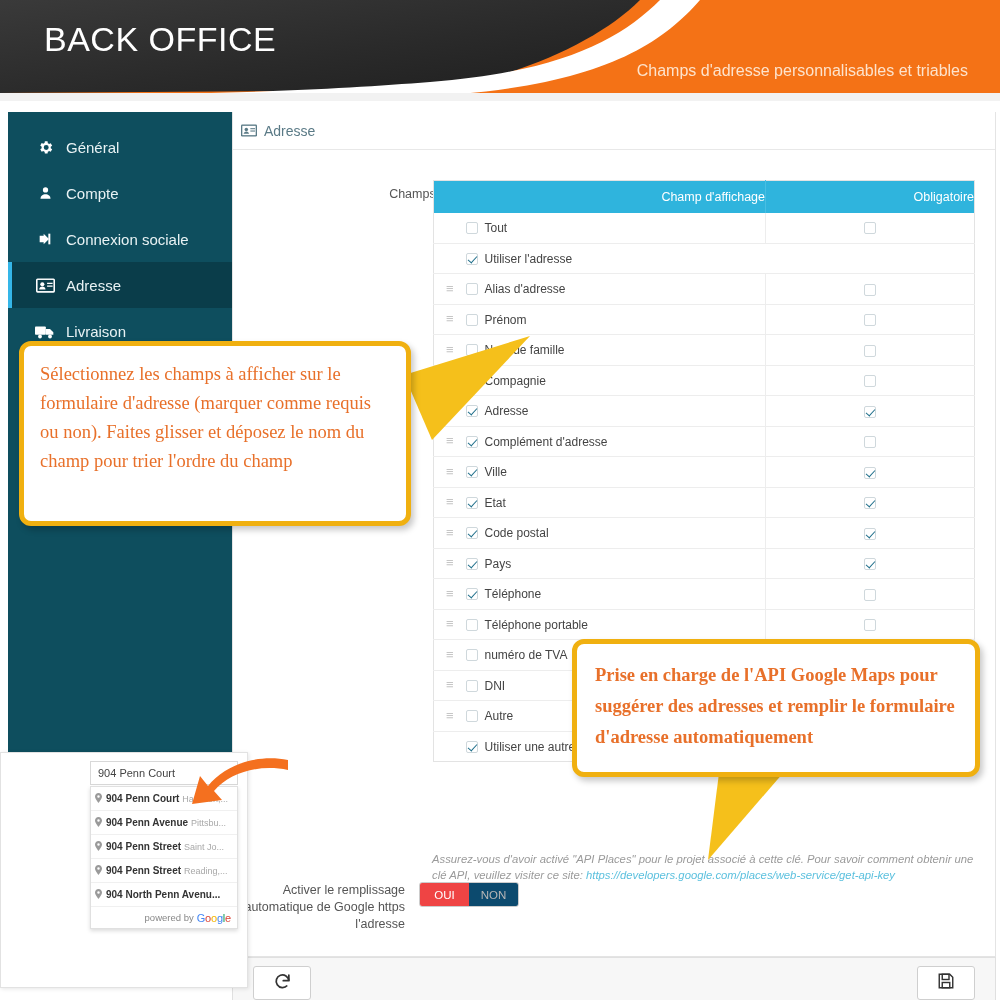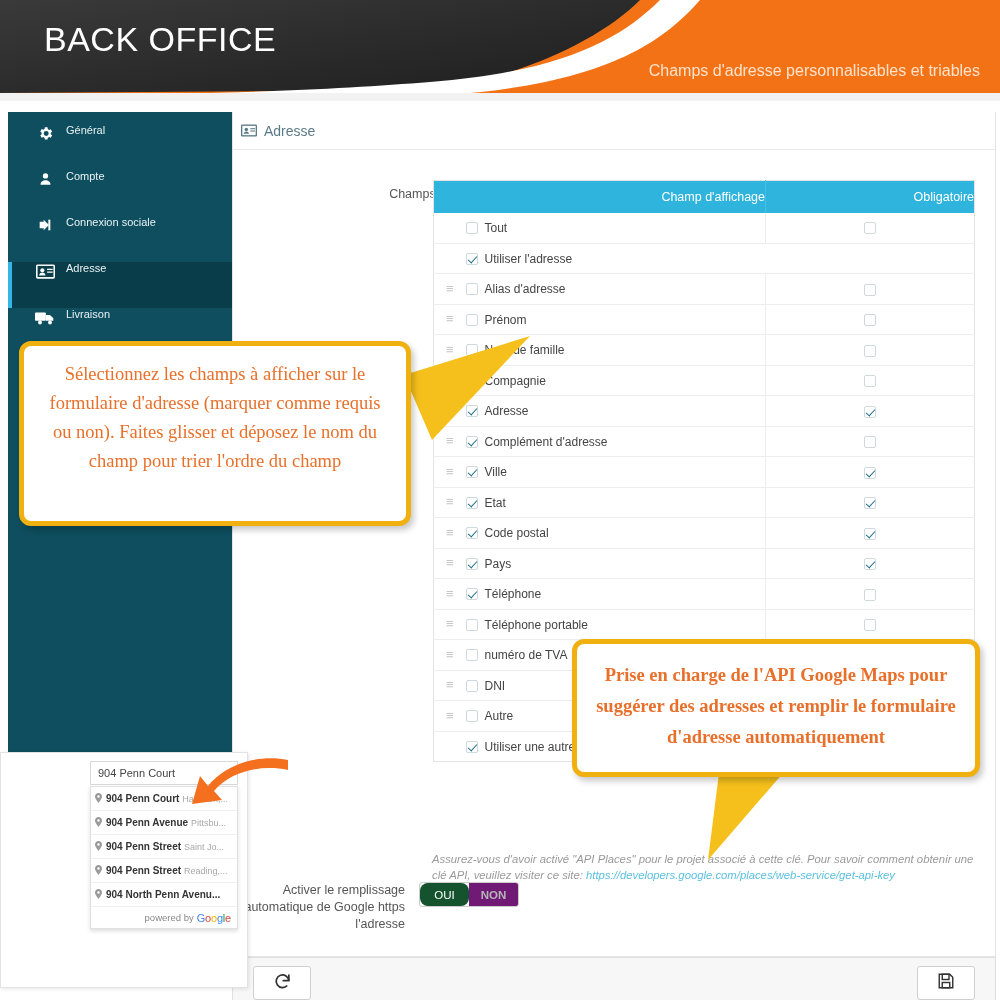--- a/index.html
+++ b/index.html
@@ -24,37 +24,37 @@
     font-size: 34px; color: #ffffff;
     letter-spacing: 0.5px;
     font-family: "Liberation Sans", sans-serif;
   }
   .head-title {
     position: absolute; right: 32px; top: 20px;
     font-size: 30px; color: #ffffff;
     text-align: right; white-space: nowrap;
   }
   .head-sub {
-    position: absolute; right: 20px; top: 62px;
+    position: absolute; right: 32px; top: 62px;
     font-size: 16px; color: #fde3cc;
     text-align: right; white-space: nowrap;
   }
 
   
   .sidebar {
     position: absolute; left: 8px; top: 112px;
     width: 224px; height: 740px;
     background: #0e4e5e;
   }
   .nav-item {
     position: relative;
     height: 46px;
-    display: flex; 
+    display: flex; align-items: center;
     padding-left: 26px;
-    color: #e8f2f4; font-size: 11px;
+    color: #e8f2f4; font-size: 15px;
     cursor: pointer;
   }
   .nav-item.active { background: #0a3d4a; }
   .nav-item.active::before {
     content: ""; position: absolute; left: 0; top: 0;
     width: 4px; height: 100%; background: #35b6e8;
   }
   .nav-ico {
     width: 22px; height: 18px;
     display: inline-flex; align-items: center; justify-content: center;
@@ -130,22 +130,22 @@
     width: 186px; text-align: right; font-size: 12.5px;
     color: #555; line-height: 17px; padding-right: 14px;
   }
   .req-star { color: #e2493b; }
   .toggle { display: flex; height: 25px; border-radius: 3px; overflow: hidden;
             border: 1px solid #ccc; width: 100px; }
   .toggle span {
     flex: 1; display: flex; align-items: center; justify-content: center;
     font-size: 11.5px; cursor: pointer;
   }
-  .toggle .on { background: #14532d; color: #fff; border-radius: 8px; }
-  .toggle .off { background: #701a75; color: #b6b6b6; font-weight: bold; }
+  .toggle .on { background: #ef4444; color: #fff; }
+  .toggle .off { background: #0c4a6e; color: #b6b6b6; }
   .apikey {
     width: 542px; height: 30px;
     border: 1px solid #dcdcdc; border-radius: 2px;
     background: #fbfbfb; position: relative;
   }
   .apikey .blur {
     position: absolute; left: 9px; top: 9px;
     width: 190px; height: 11px;
     background: linear-gradient(90deg,#d8d8d8,#e6e6e6 60%,#efefef);
     filter: blur(2.2px); border-radius: 2px;
@@ -175,21 +175,20 @@
 
   
   .callout {
     position: absolute;
     background: #fff;
     border: 5px solid #f0b010;
     border-radius: 12px;
     box-shadow: 3px 4px 6px rgba(0,0,0,.22);
     color: #e8702a;
     font-family: "Liberation Serif", serif;
-    text-align: center;
     z-index: 40;
   }
   #callout-fields { left: 19px; top: 341px; width: 392px; height: 185px;
                     padding: 14px 16px; font-size: 18.5px; line-height: 29px; }
   #callout-google { left: 572px; top: 639px; width: 408px; height: 138px;
                     padding: 16px 18px; font-size: 18.5px; line-height: 31px; font-weight: bold; }
   .tail { position: absolute; z-index: 39; }
 
   
   .gform {

